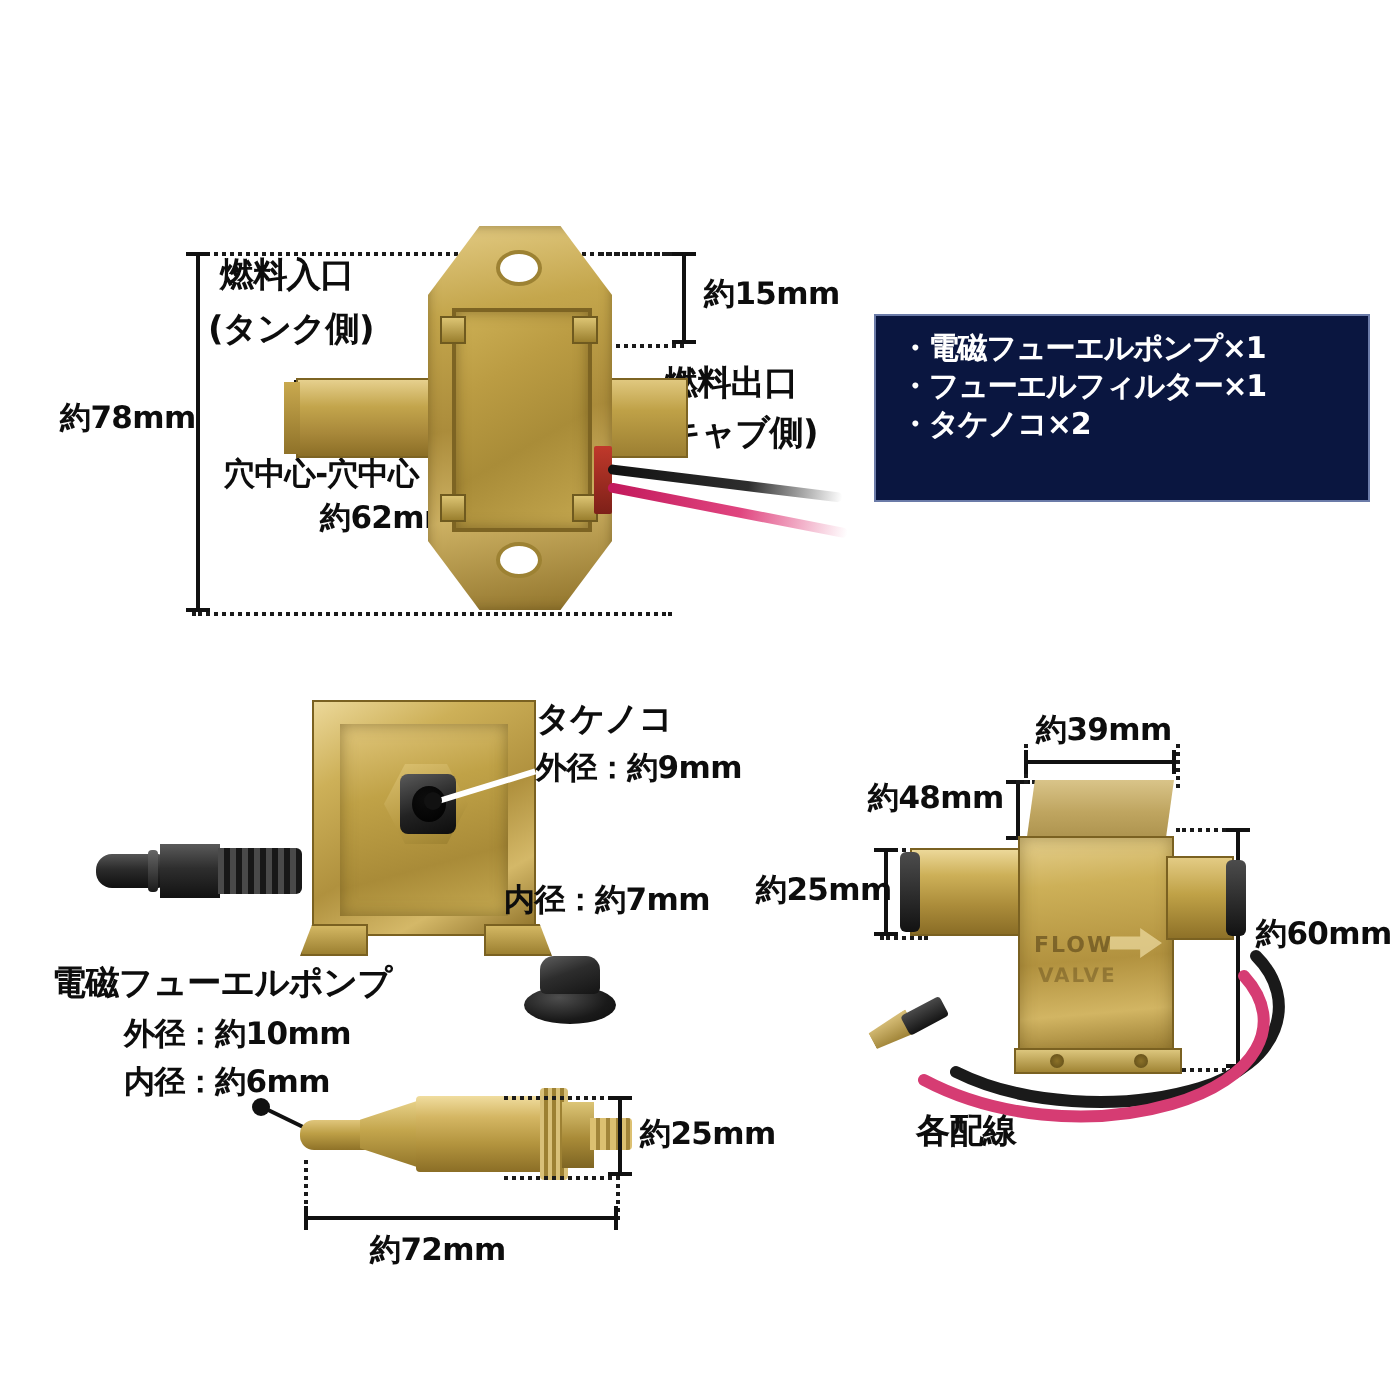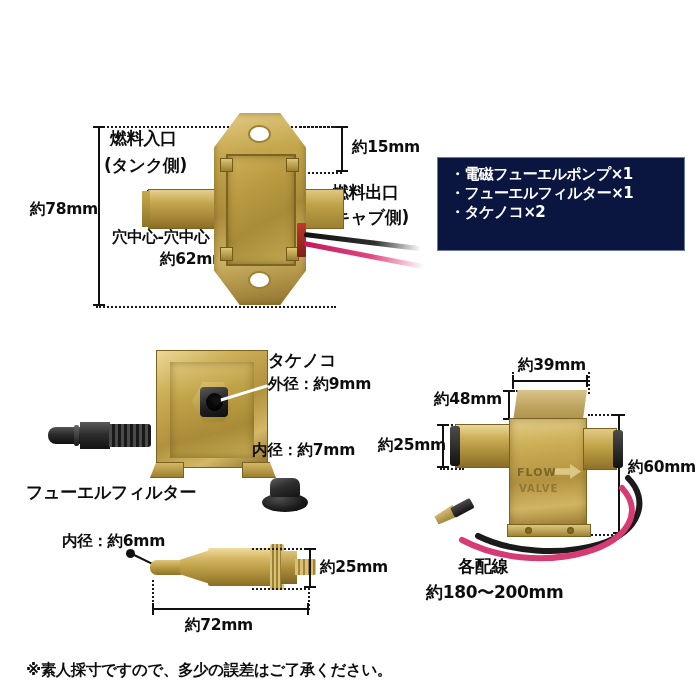--- a/index.html
+++ b/index.html
@@ -429,21 +429,22 @@
     <div class="ring r1"></div>
     <div class="mid"></div>
     <div class="thread"></div>
   </div>
 
   <div class="art" id="grommet">
     <div class="base"></div>
     <div class="top"></div>
   </div>
 
-  <div class="lbl lg" style="left:26px; top:482px;">フューエルフィルター</div>
+  <div class="lbl lg" style="left:26px; top:482px;">電磁フューエルポンプ</div>
+  <div class="lbl md" style="left:62px; top:508px;">外径：約10mm</div>
   <div class="lbl md" style="left:62px; top:532px;">内径：約6mm</div>
   <div class="leader" style="left:130px; top:552px; width:30px; transform:rotate(26deg);"></div>
   <div class="dot-end" style="left:126px; top:549px;"></div>
 
   <div class="art" id="filter">
     <div class="barbtip"></div>
     <div class="cone"></div>
     <div class="can"></div>
     <div class="knurl"></div>
     <div class="hex"></div>
@@ -498,17 +499,15 @@
       <div class="sb-b"></div>
     </div>
   </div>
 
   <svg id="bigwires" viewBox="0 0 300 140">
     <path d="M 228 38 C 250 60, 240 92, 200 104 C 160 116, 110 112, 78 96" stroke="#1a1a1a" stroke-width="6" fill="none" stroke-linecap="round"></path>
     <path d="M 222 48 C 244 72, 228 100, 186 112 C 144 124, 96 118, 62 100" stroke="#d63c73" stroke-width="6" fill="none" stroke-linecap="round"></path>
   </svg>
 
   <div class="lbl lg" style="left:458px; top:556px;">各配線</div>
-  <div class="lbl lg" style="left:426px; top:582px;">約180〜200mm</div>
-
-  <div class="footer-note">※素人採寸ですので、多少の誤差はご了承ください。</div>
+
 
 </div>
 
 </body></html>

